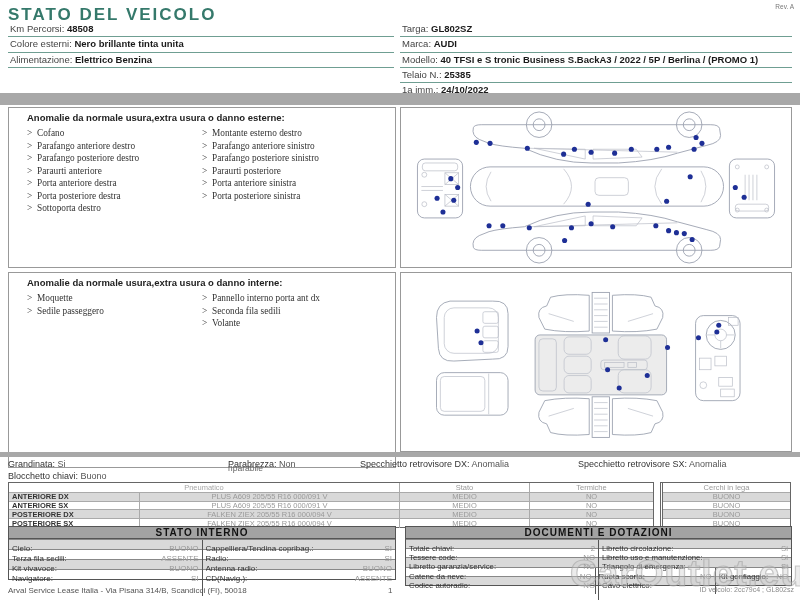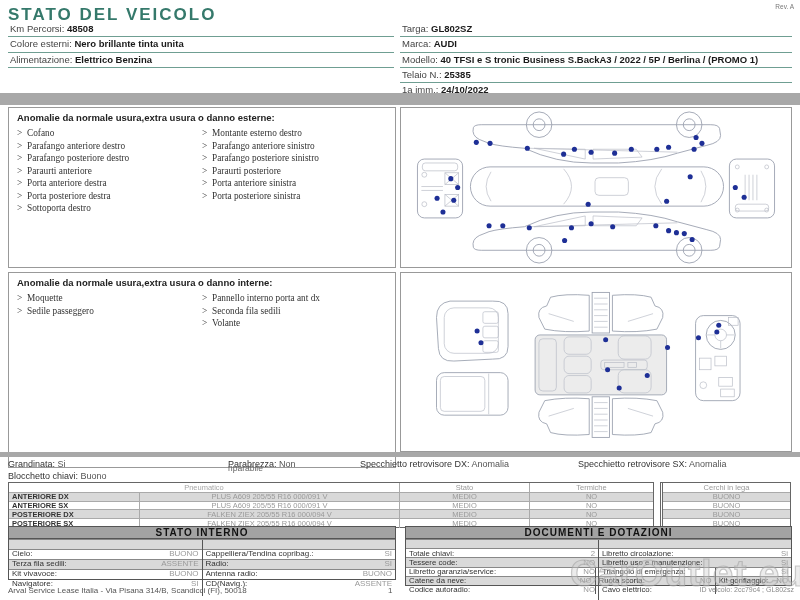--- a/index.html
+++ b/index.html
@@ -13,21 +13,21 @@
   .fields { display:block; }
   .fields-left { left:8px; top:22px; width:386px; }
   .fields-right { left:400px; top:22px; width:392px; }
   .frow { border-bottom:1px solid #6f9e92; padding:1px 2px 1px 2px; font-size:9.5px; color:#444; line-height:1.3; min-height:13px; }
   .frow b { color:#1a1a1a; }
 
   .graybar { left:0; width:800px; background:#a8a8a8; }
   .bar1 { top:93px; height:12px; }
   .bar2 { top:452px; height:5px; }
 
-  .panel { border:1px solid #999; background:#fff; padding:4px 8px; }
+  .panel { border:1px solid #999; background:#fff; padding:4px 18px; }
   .p-est { left:8px; top:107px; width:388px; height:161px; }
   .p-int { left:8px; top:272px; width:388px; height:196px; }
   .p-diag1 { left:400px; top:107px; width:392px; height:161px; padding:2px; }
   .p-diag2 { left:400px; top:272px; width:392px; height:180px; padding:2px; }
   .panel h2 { font-size:9.5px; font-weight:bold; color:#222; margin-bottom:4px; }
   .cols { display:flex; }
   .cols ul { list-style:none; width:50%;font-family:Liberation Serif, serif; }
   .cols li { font-size:9.3px; color:#333; line-height:1.35; padding-left:10px; position:relative; }
   .cols li::before { content:">"; position:absolute; left:0; color:#333; }
 
@@ -54,21 +54,21 @@
   .c-full { width:100%; text-align:center; color:#9a9a9a; }
   .hdr-span { width:390px; }
 
   .btab { border:1px solid #555; background:#fff; }
   .b-left { left:8px; top:526px; width:388px; }
   .b-right { left:405px; top:526px; width:387px; }
   .btab .head { height:12px; background:#a3a3a3; border-bottom:1px solid #555; display:flex; align-items:center; justify-content:center; font-size:10px; font-weight:bold; letter-spacing:1px; color:#111; }
   .brow { display:flex; border-top:1px solid #888; }
   .brow:first-of-type { border-top:none; }
   .brow.alt { background:#d9d9d9; }
-  .bcell { display:flex; flex:1; align-items:center; padding:13px 3px; min-width:0; }
+  .bcell { display:flex; flex:1; align-items:flex-end; padding:13px 3px; min-width:0; }
   .bcell + .bcell { border-left:1px solid #555; }
   .b-left .brow { height:10px; font-size:8px; }
   .b-right .brow { height:9.2px; font-size:7.8px; }
   .blab { color:#333; white-space:nowrap; overflow:hidden; }
   .bval { margin-left:auto; color:#9a9a9a; padding-left:4px; white-space:nowrap; }
 
   .watermark { right:-4px; top:553px; font-size:37px; font-weight:bold; letter-spacing:1px; color:rgba(205,205,205,0.38); -webkit-text-stroke:1.2px rgba(160,160,160,0.55); pointer-events:none; z-index:5; }
   .idline { right:6px; top:586px; font-size:7px; color:#8a8a8a; z-index:6; }
   .footer { left:8px; top:586px; font-size:8px; color:#555; }
   .pageno { left:388px; top:586px; font-size:8px; color:#555; }

